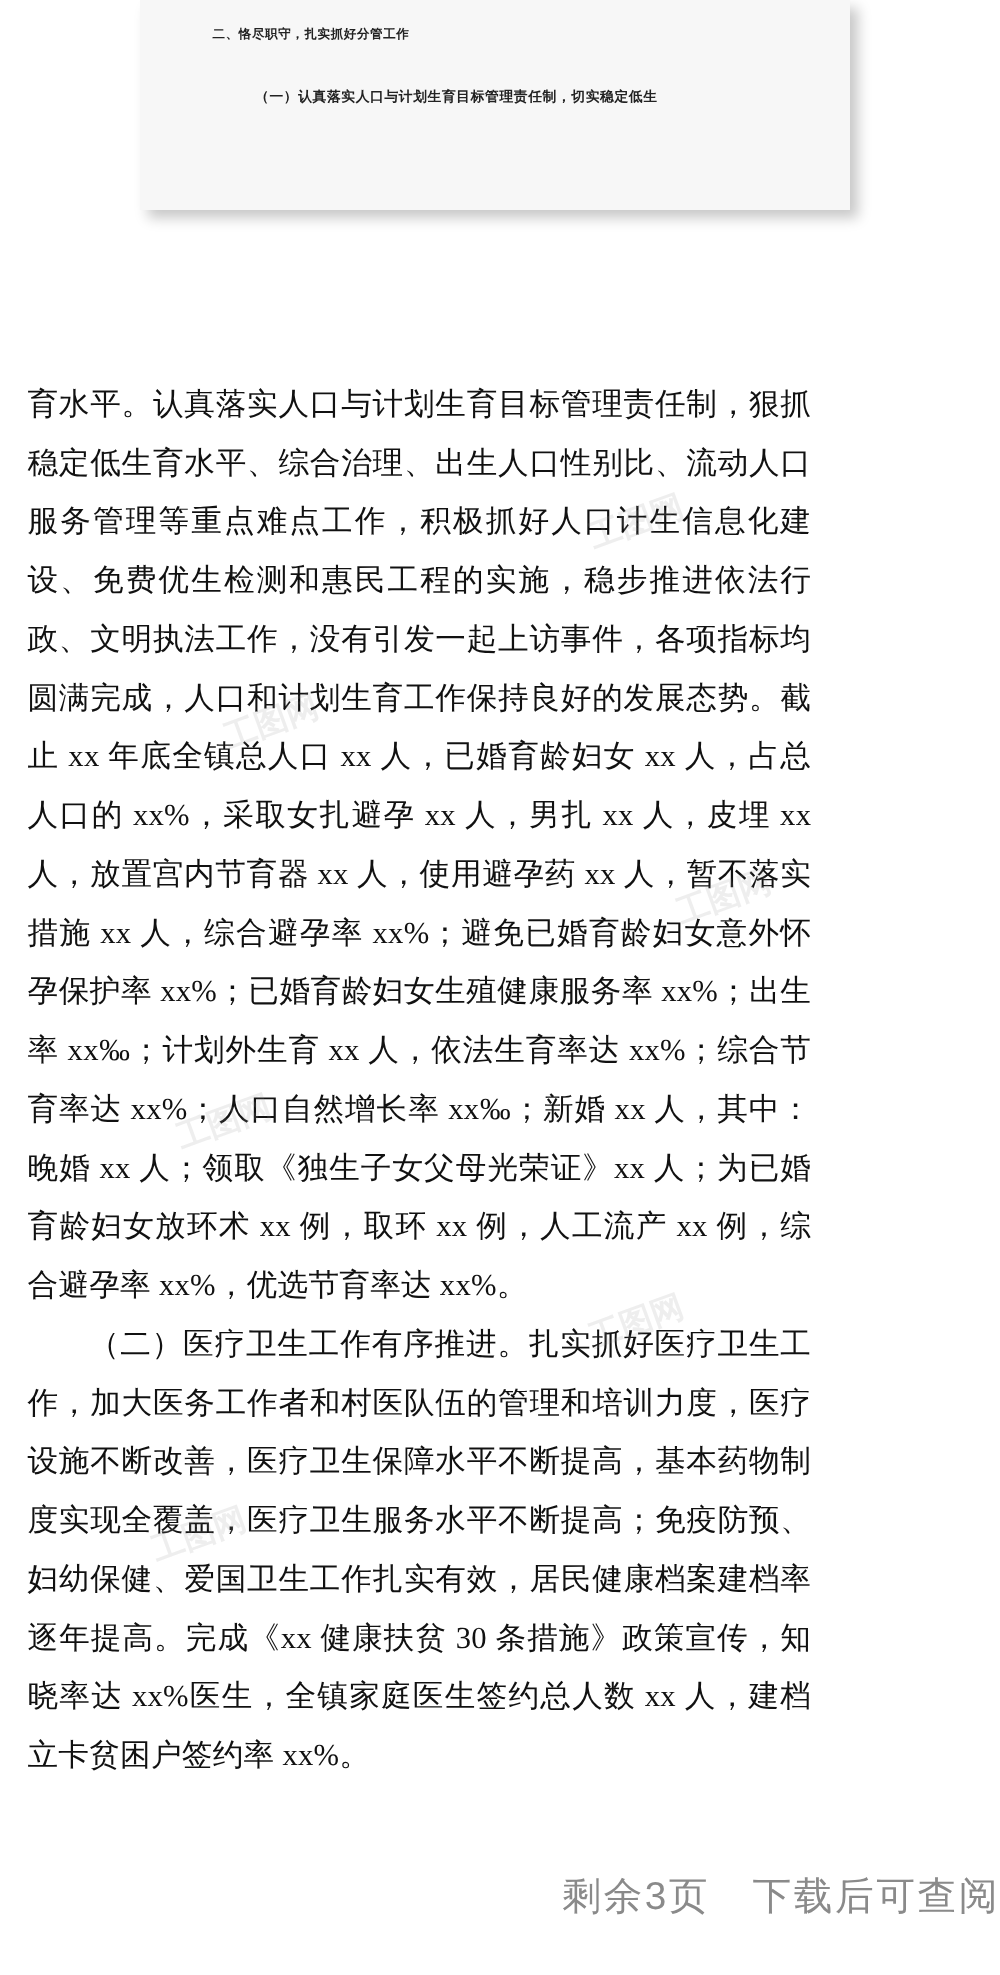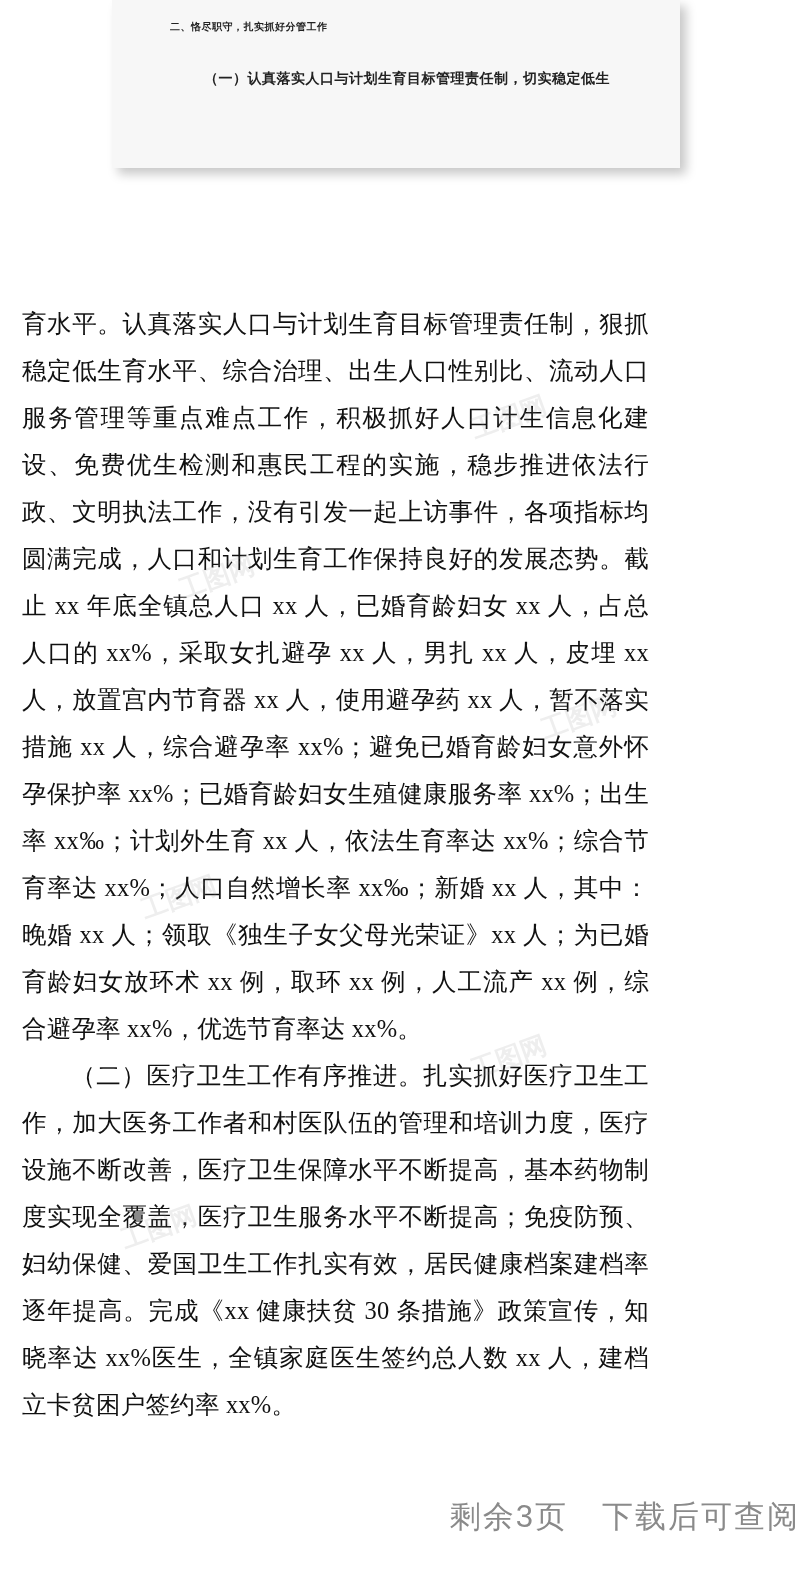--- a/index.html
+++ b/index.html
@@ -36,21 +36,21 @@
     position: absolute;
     left: 58px;
     top: 20px;
     font-size: 10px;
     letter-spacing: 0.5px;
   }
   .preview-line-2 {
     position: absolute;
     left: 92px;
     top: 70px;
-    font-size: 14px;
+    font-size: 11px;
     letter-spacing: 0.5px;
   }
 
   
   .doc-body {
     position: absolute;
     left: 0;
     top: 300px;
     width: 671px;
     padding: 0 22px;

